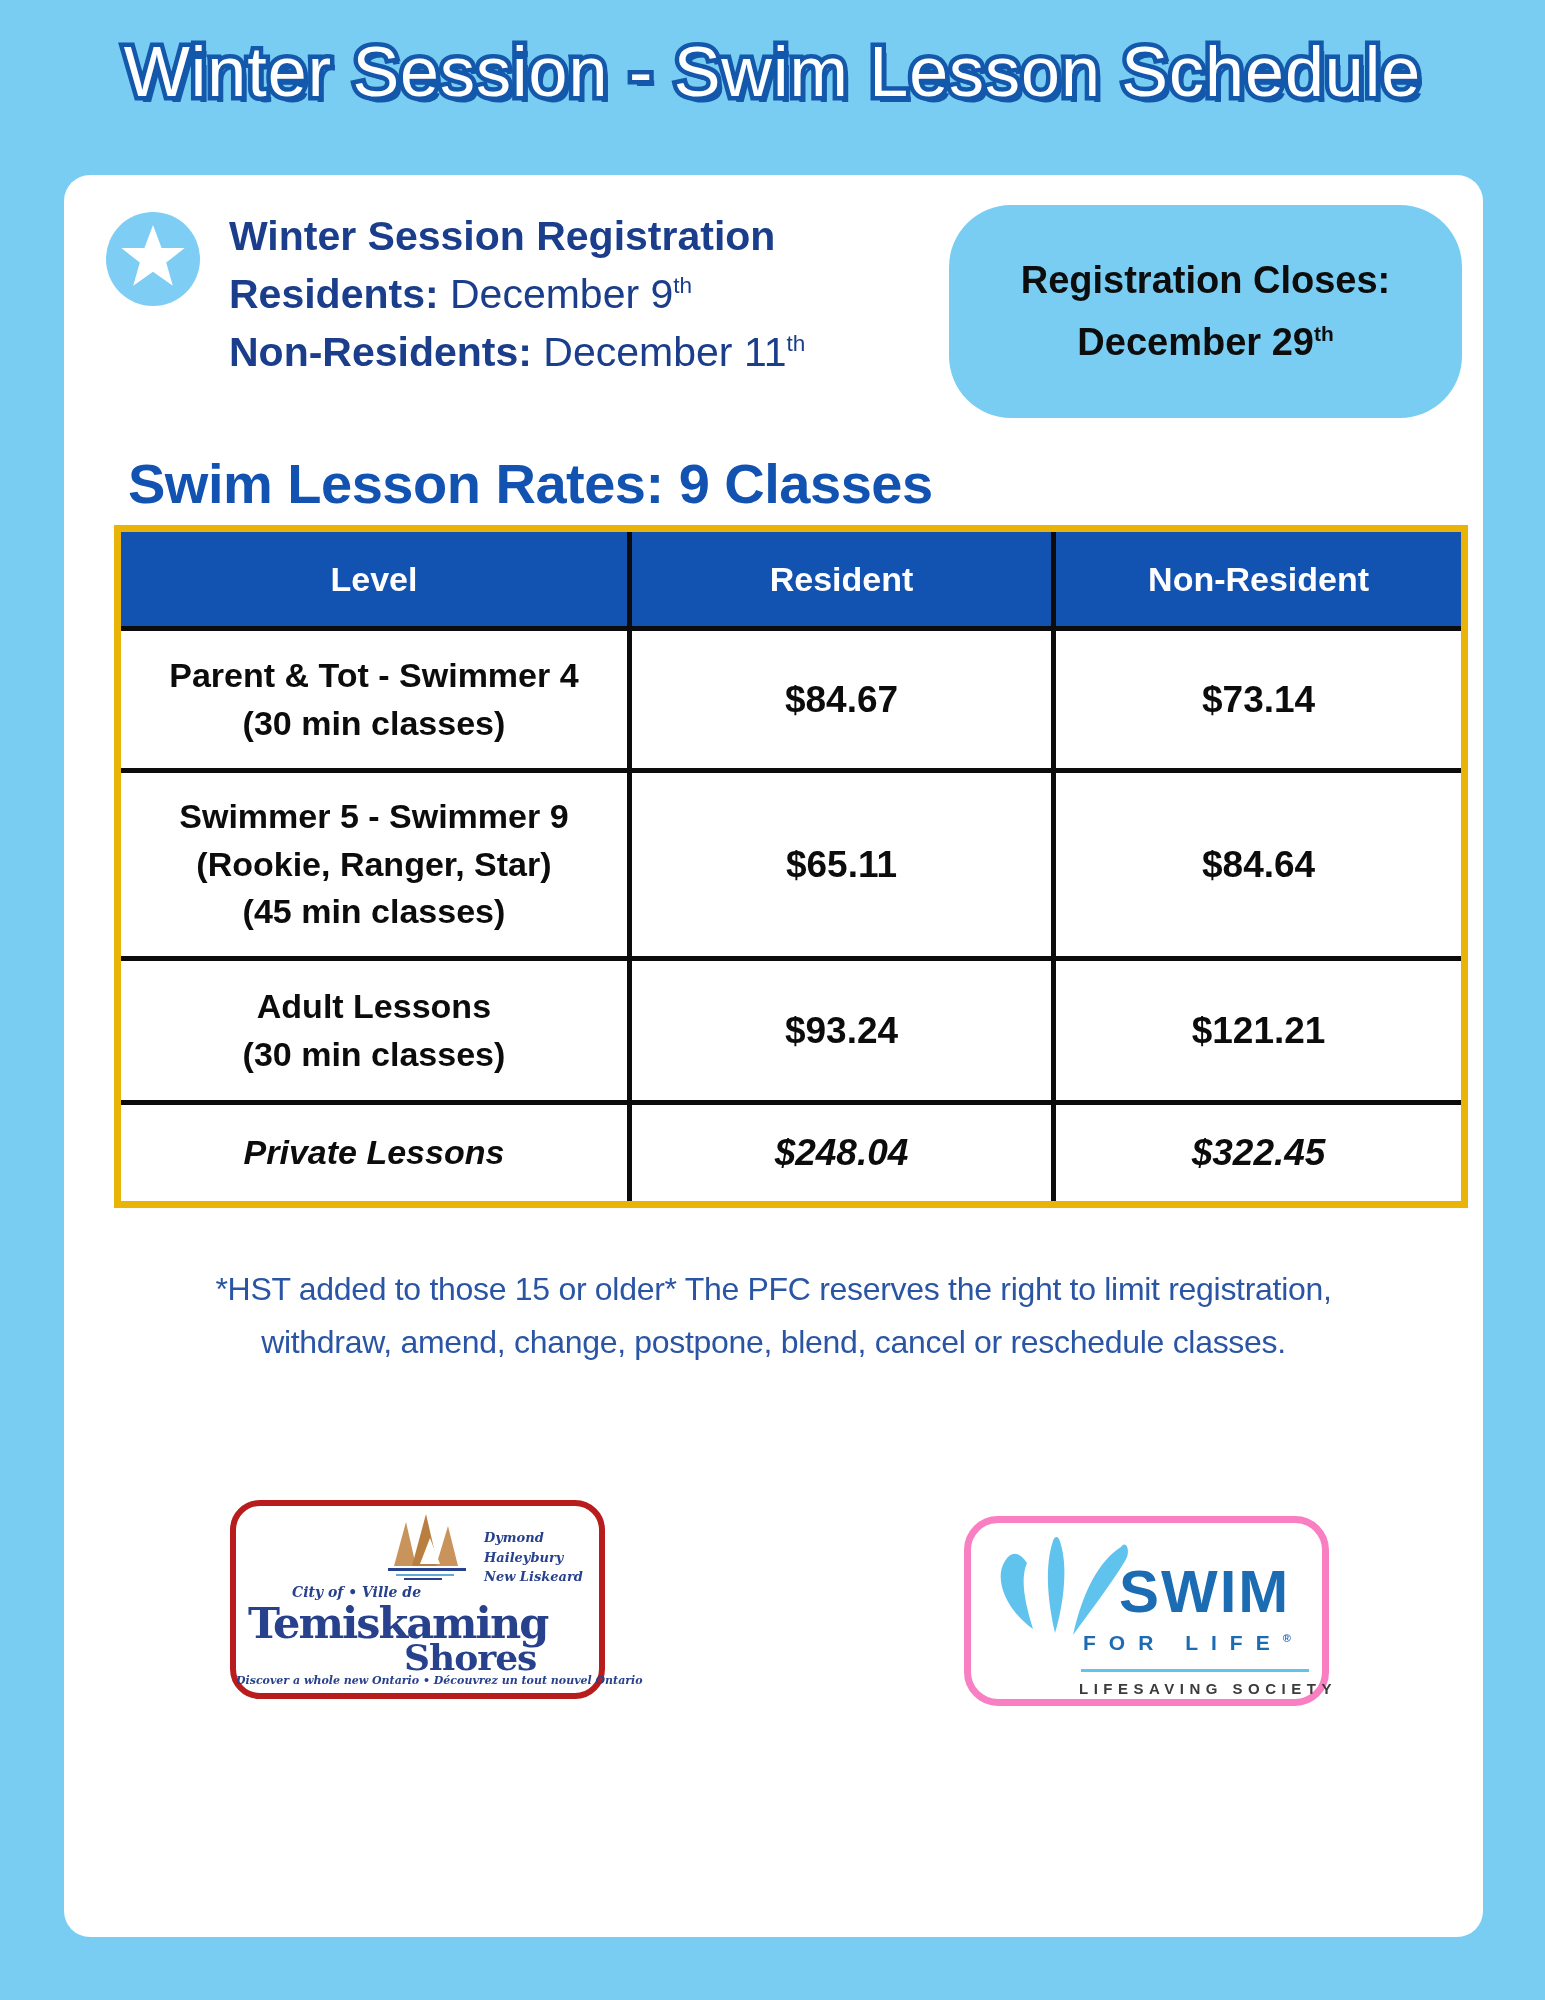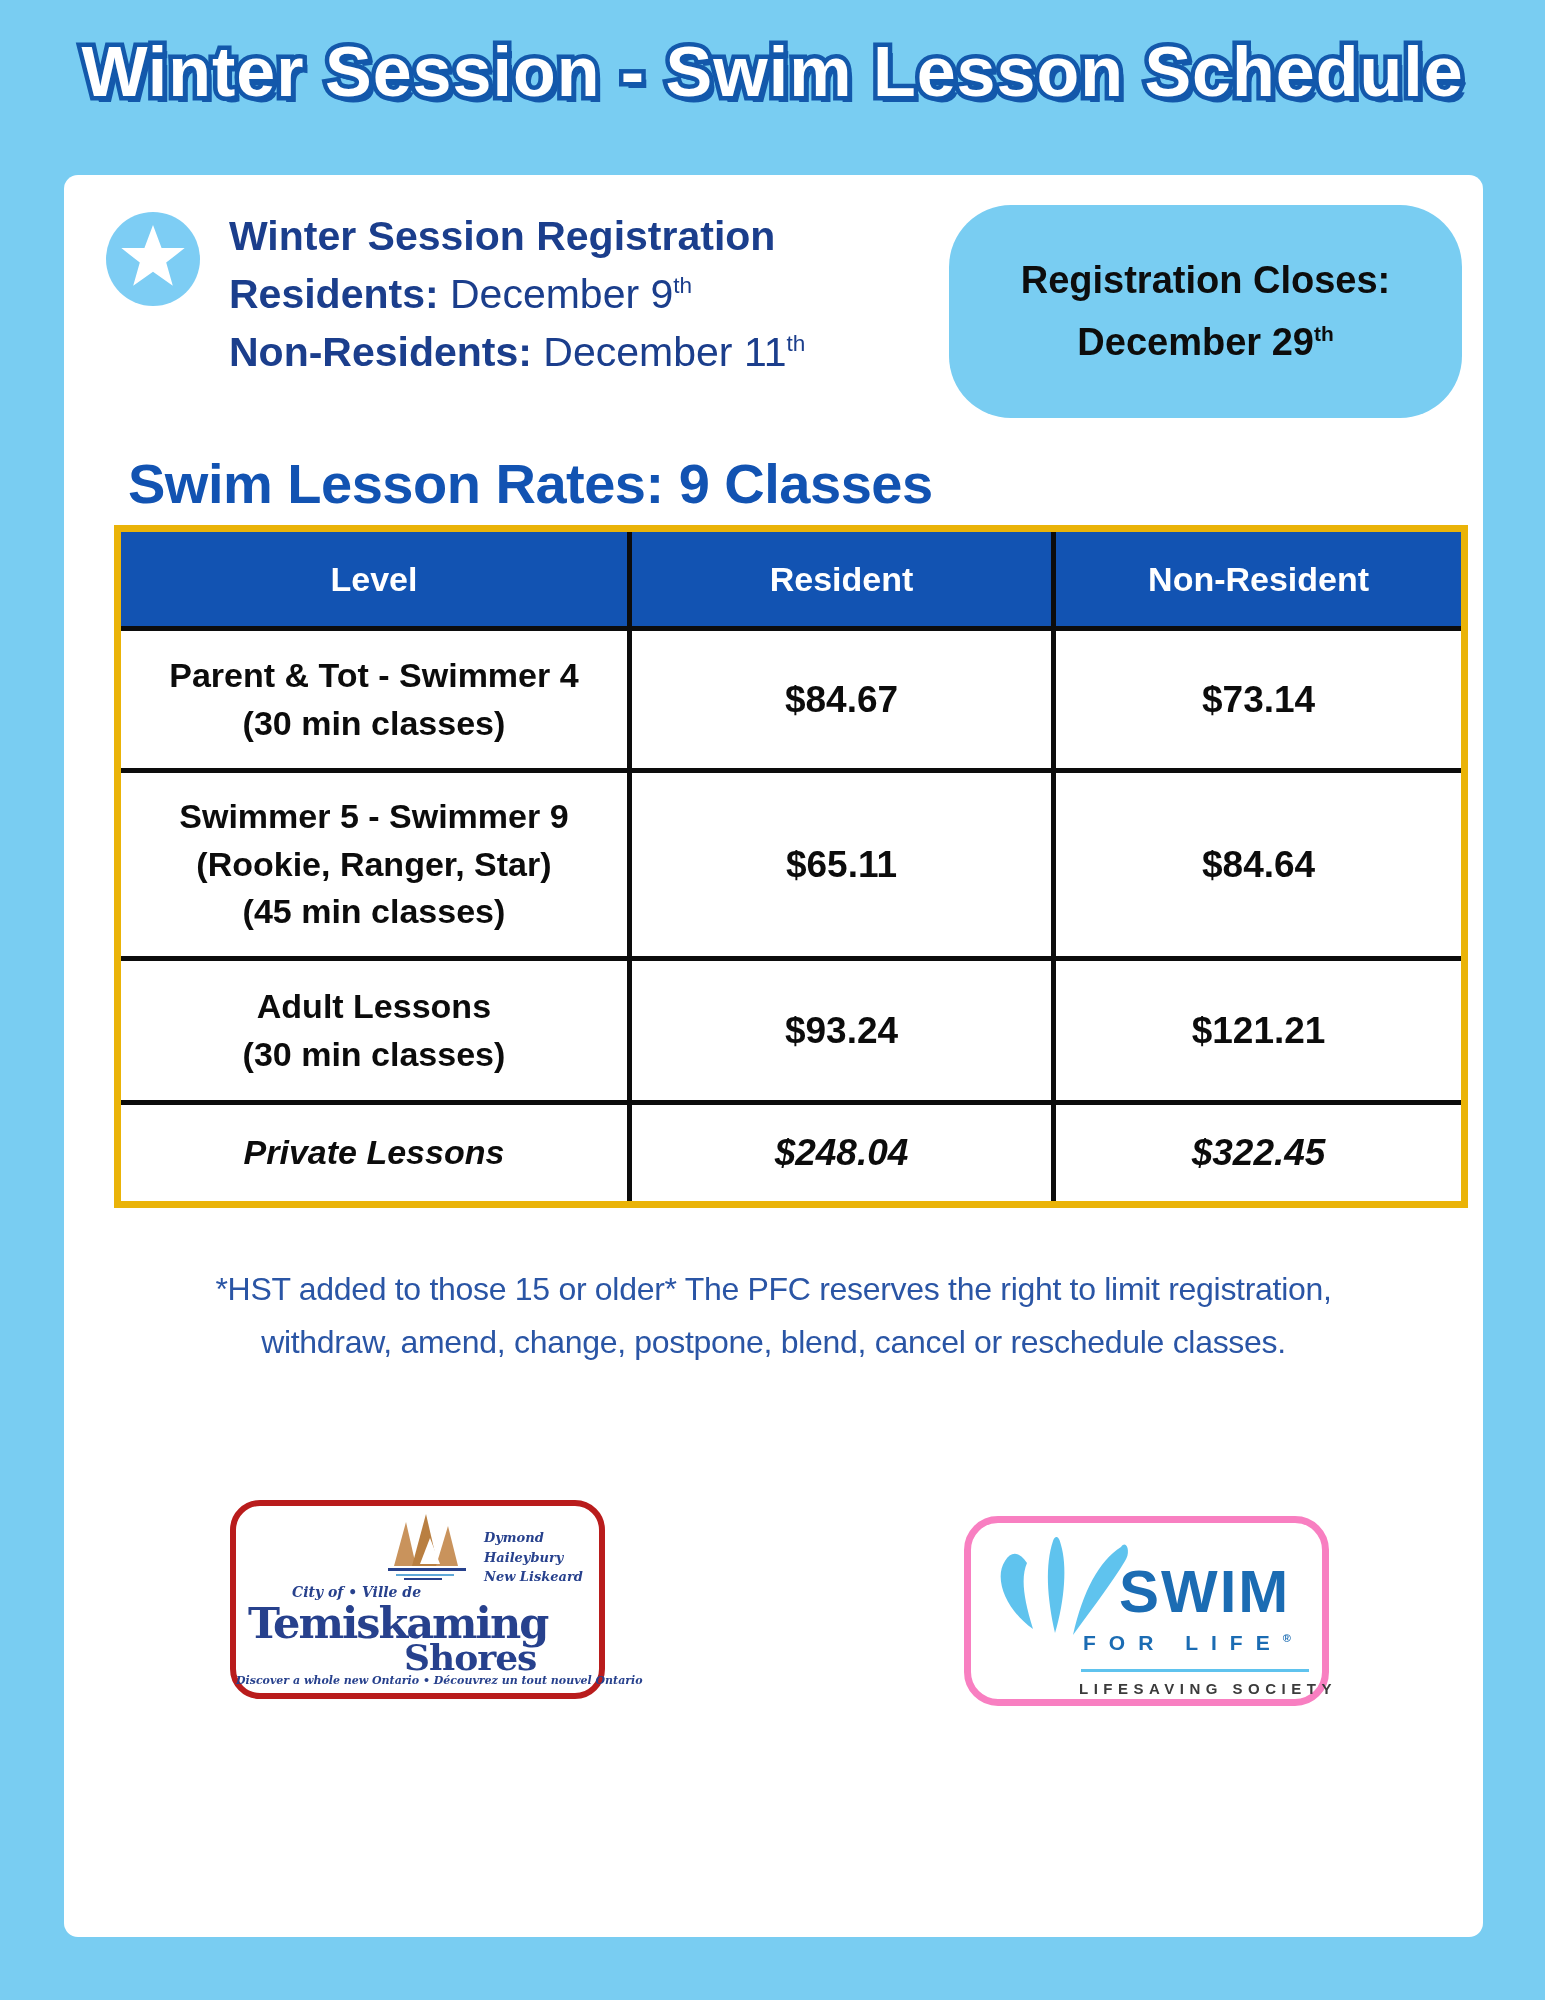--- a/index.html
+++ b/index.html
@@ -10,33 +10,33 @@
   }
   .page {
     position:relative; width:1545px; height:2000px;
     background:#79cdf2; overflow:hidden;
   }
 
   
   .title {
     position:absolute; top:32px; left:0; width:100%;
     text-align:center;
-    font-size:70px; font-weight:bold; letter-spacing:1px;
+    font-size:70px; font-weight:normal; letter-spacing:1px;
     color:#ffffff;
     -webkit-text-stroke:9px #1358ab;
     paint-order:stroke fill;
     text-shadow:5px 6px 0 #1358ab;
     white-space:nowrap;
   }
 
   
   .card {
     position:absolute; left:64px; top:175px;
     width:1419px; height:1762px;
-    background:#ffffff; border-radius:14px;
+    background:#ffffff; border-radius:26px;
   }
 
   
   .star-badge {
     position:absolute; left:42px; top:37px;
     width:94px; height:94px; border-radius:50%;
     background:#7dcdf4;
   }
   .star-shape {
     position:absolute; left:14px; top:13px; width:66px; height:66px;

